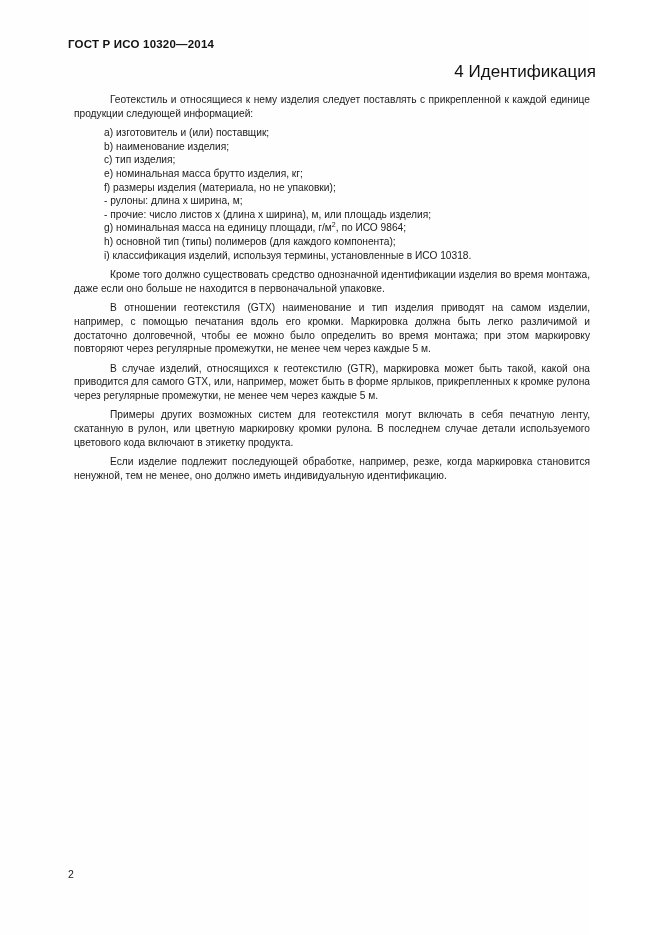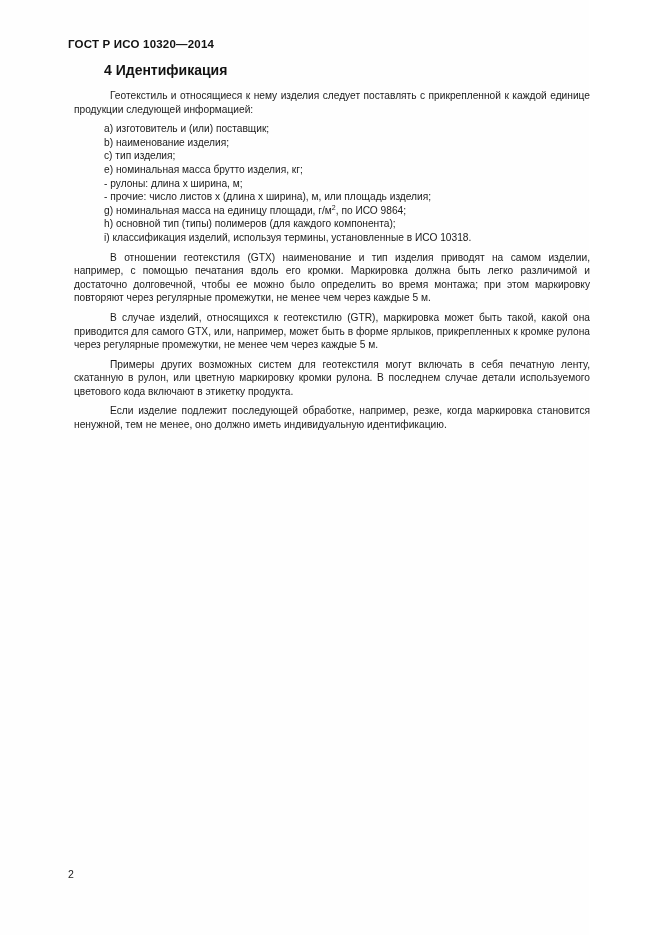--- a/index.html
+++ b/index.html
@@ -33,24 +33,25 @@
     color: #111111;
     white-space: nowrap;
   }
   .content {
     position: absolute;
     left: 68px;
     top: 62px;
     width: 528px;
   }
   .section-title {
-    font-size: 14px;
-    font-weight: bold;
+    font-size: 17px;
+    font-weight: normal;
     color: #111111;
     margin: 0 0 11px 36px;
+    text-align: right;
   }
   p.body-text {
     font-size: 10.2px;
     line-height: 13.6px;
     text-align: justify;
     margin: 6px;
     color: #1a1a1a;
     hyphens: manual;
   }
   p.indent {
@@ -93,27 +94,29 @@
 
     <div class="section-title">4 Идентификация</div>
 
     <p class="body-text indent">Геотекстиль и относящиеся к нему изделия следует поставлять с прикрепленной к каждой единице продукции следующей информацией:</p>
 
     <ul class="item-list">
       <li>a) изготовитель и (или) поставщик;</li>
       <li>b) наименование изделия;</li>
       <li>c) тип изделия;</li>
       <li>e) номинальная масса брутто изделия, кг;</li>
+      <li>f) размеры изделия (материала, но не упаковки);</li>
       <li>- рулоны: длина х ширина, м;</li>
       <li>- прочие: число листов х (длина х ширина), м, или площадь изделия;</li>
       <li>g) номинальная масса на единицу площади, г/м<sup>2</sup>, по ИСО 9864;</li>
       <li>h) основной тип (типы) полимеров (для каждого компонента);</li>
       <li>i) классификация изделий, используя термины, установленные в ИСО 10318.</li>
     </ul>
 
+    <p class="body-text indent">Кроме того должно существовать средство однозначной идентификации изделия во время монтажа, даже если оно больше не находится в первоначальной упаковке.</p>
     <p class="body-text indent">В отношении геотекстиля (GTX) наименование и тип изделия приводят на самом изделии, например, с помощью печатания вдоль его кромки. Маркировка должна быть легко различимой и достаточно долговечной, чтобы ее можно было определить во время монтажа; при этом маркировку повторяют через регулярные промежутки, не менее чем через каждые 5 м.</p>
     <p class="body-text indent">В случае изделий, относящихся к геотекстилю (GTR), маркировка может быть такой, какой она приводится для самого GTX, или, например, может быть в форме ярлыков, прикрепленных к кромке рулона через регулярные промежутки, не менее чем через каждые 5 м.</p>
     <p class="body-text indent">Примеры других возможных систем для геотекстиля могут включать в себя печатную ленту, скатанную в рулон, или цветную маркировку кромки рулона. В последнем случае детали используемого цветового кода включают в этикетку продукта.</p>
     <p class="body-text indent">Если изделие подлежит последующей обработке, например, резке, когда маркировка становится ненужной, тем не менее, оно должно иметь индивидуальную идентификацию.</p>
 
   </div>
 
   <div class="page-number">2</div>
 
 </div>

